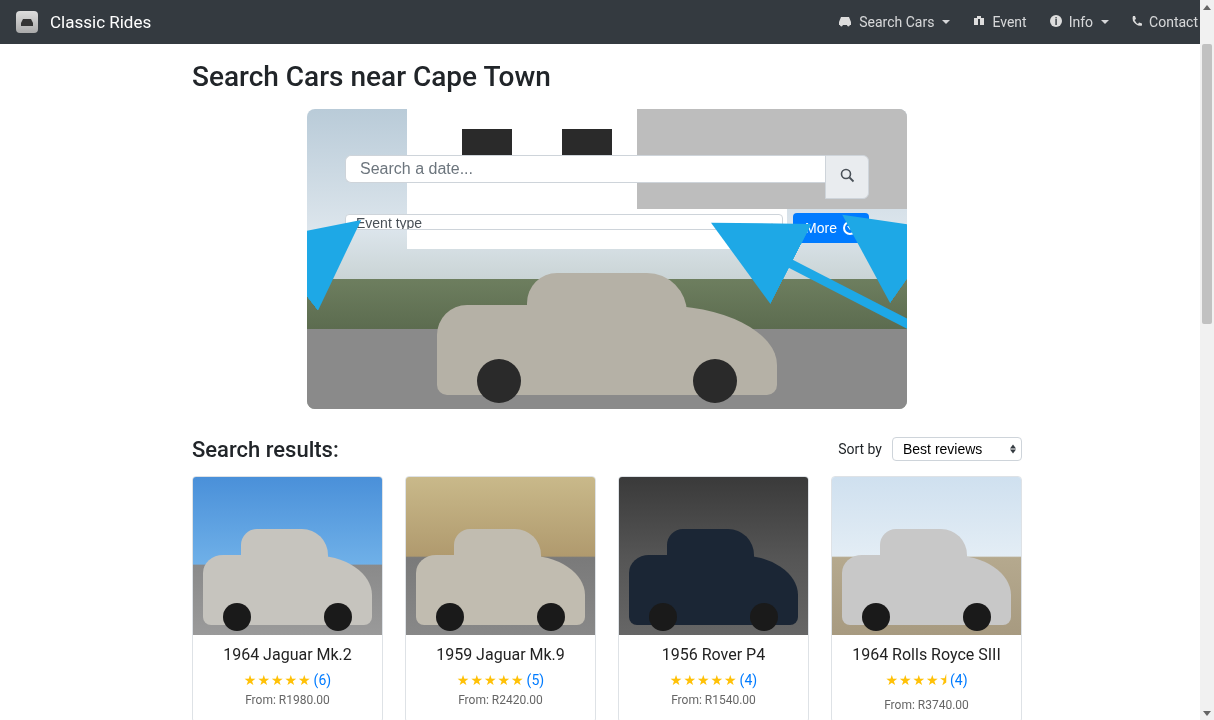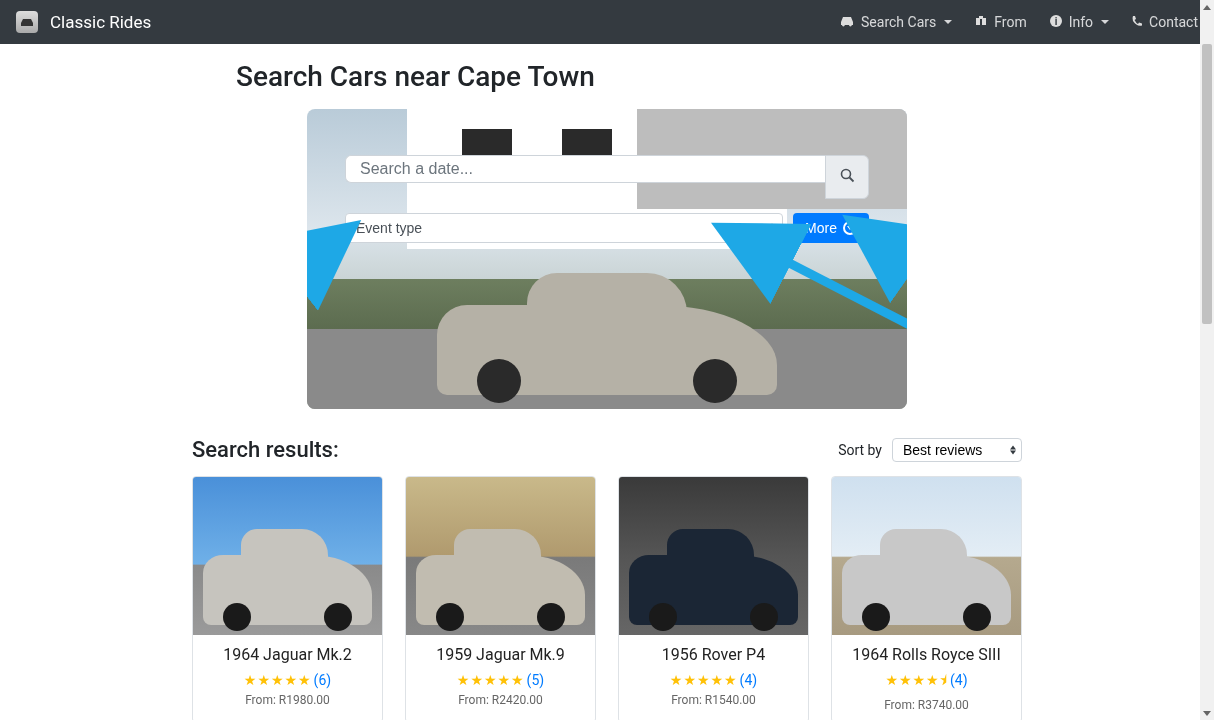--- a/index.html
+++ b/index.html
@@ -56,21 +56,20 @@
 }
 .content {
   width: 830px;
   margin: 0 auto;
   padding-top: 16px;
 }
 h1.page-title {
   font-size: 28px;
   font-weight: 500;
   margin-bottom: 16px;
-  margin-left: 44px;
 }
 
 .hero {
   position: relative;
   height: 300px;
   border-radius: 8px;
   overflow: hidden;
   background: linear-gradient(180deg, #b9cbd8 0%, #dce5ec 40%, #9aa89a 100%);
 }
 .hero-bg { position: absolute; inset: 0; }
@@ -109,21 +108,21 @@
   background: #e9ecef; border-radius: 0 6px 6px 0;
   display: flex; align-items: center; justify-content: center;
   cursor: pointer; color: #495057;
 }
 .filter-row { display: flex; gap: 10px; }
 .select-wrap {
   position: relative; flex: 1;
 }
 .select-wrap.sm { flex: 0 0 150px; }
 .filter-select {
-  width: 100%; height: 30px; padding: 0 10px;
+  width: 100%; height: 16px; padding: 0 10px;
   border: 1px solid #ced4da; border-radius: 4px;
   background: #fff; font-size: 14px; appearance: none;
   color: #495057;
 }
 .select-caret {
   position: absolute; right: 8px; top: 50%; transform: translateY(-50%);
   display: flex; flex-direction: column; gap: 1px;
 }
 .select-caret .up, .select-caret .dn {
   width: 0; height: 0; border-left: 3px solid transparent; border-right: 3px solid transparent;
@@ -143,21 +142,21 @@
   content: ""; width: 0; height: 0;
   border-left: 3px solid transparent; border-right: 3px solid transparent;
   border-top: 4px solid #fff;
 }
 
 
 .arrow { position: absolute; pointer-events: none; }
 .arrow svg { display: block; }
 
 .results-head {
-  display: flex; align-items: flex-end; margin-top: 28px; margin-bottom: 14px;
+  display: flex; align-items: flex-start; margin-top: 28px; margin-bottom: 14px;
 }
 .results-head h2 { font-size: 22px; font-weight: 500; }
 .sort-wrap { margin-left: auto; display: flex; align-items: center; gap: 10px; font-size: 14px; }
 .sort-select-wrap { position: relative; }
 .sort-select {
   height: 24px; padding: 0 24px 0 10px; border: 1px solid #ced4da;
   border-radius: 4px; background: #fff; font-size: 14px; appearance: none;
   min-width: 130px;
 }
 
@@ -222,21 +221,21 @@
       </span>
       <span>Search Cars</span>
       <span class="caret-down"></span>
     </a>
     <a href="#">
       <span>
         <svg width="14" height="12" viewBox="0 0 14 12">
             <path d="M2 3 h4 v7 h-4z M8 3 h4 v7 h-4z M5 1 h4 v3 h-4z" fill="#ddd"></path>
           </svg>
       </span>
-      <span>From</span>
+      <span>Event</span>
     </a>
     <a href="#">
       <span>
         <svg width="14" height="14" viewBox="0 0 14 14">
             <circle cx="7" cy="7" r="6" fill="#ddd"></circle>
             <text x="7" y="11" text-anchor="middle" font-size="10" font-weight="bold" fill="#343a40">i</text>
           </svg>
       </span>
       <span>Info</span>
       <span class="caret-down"></span>

